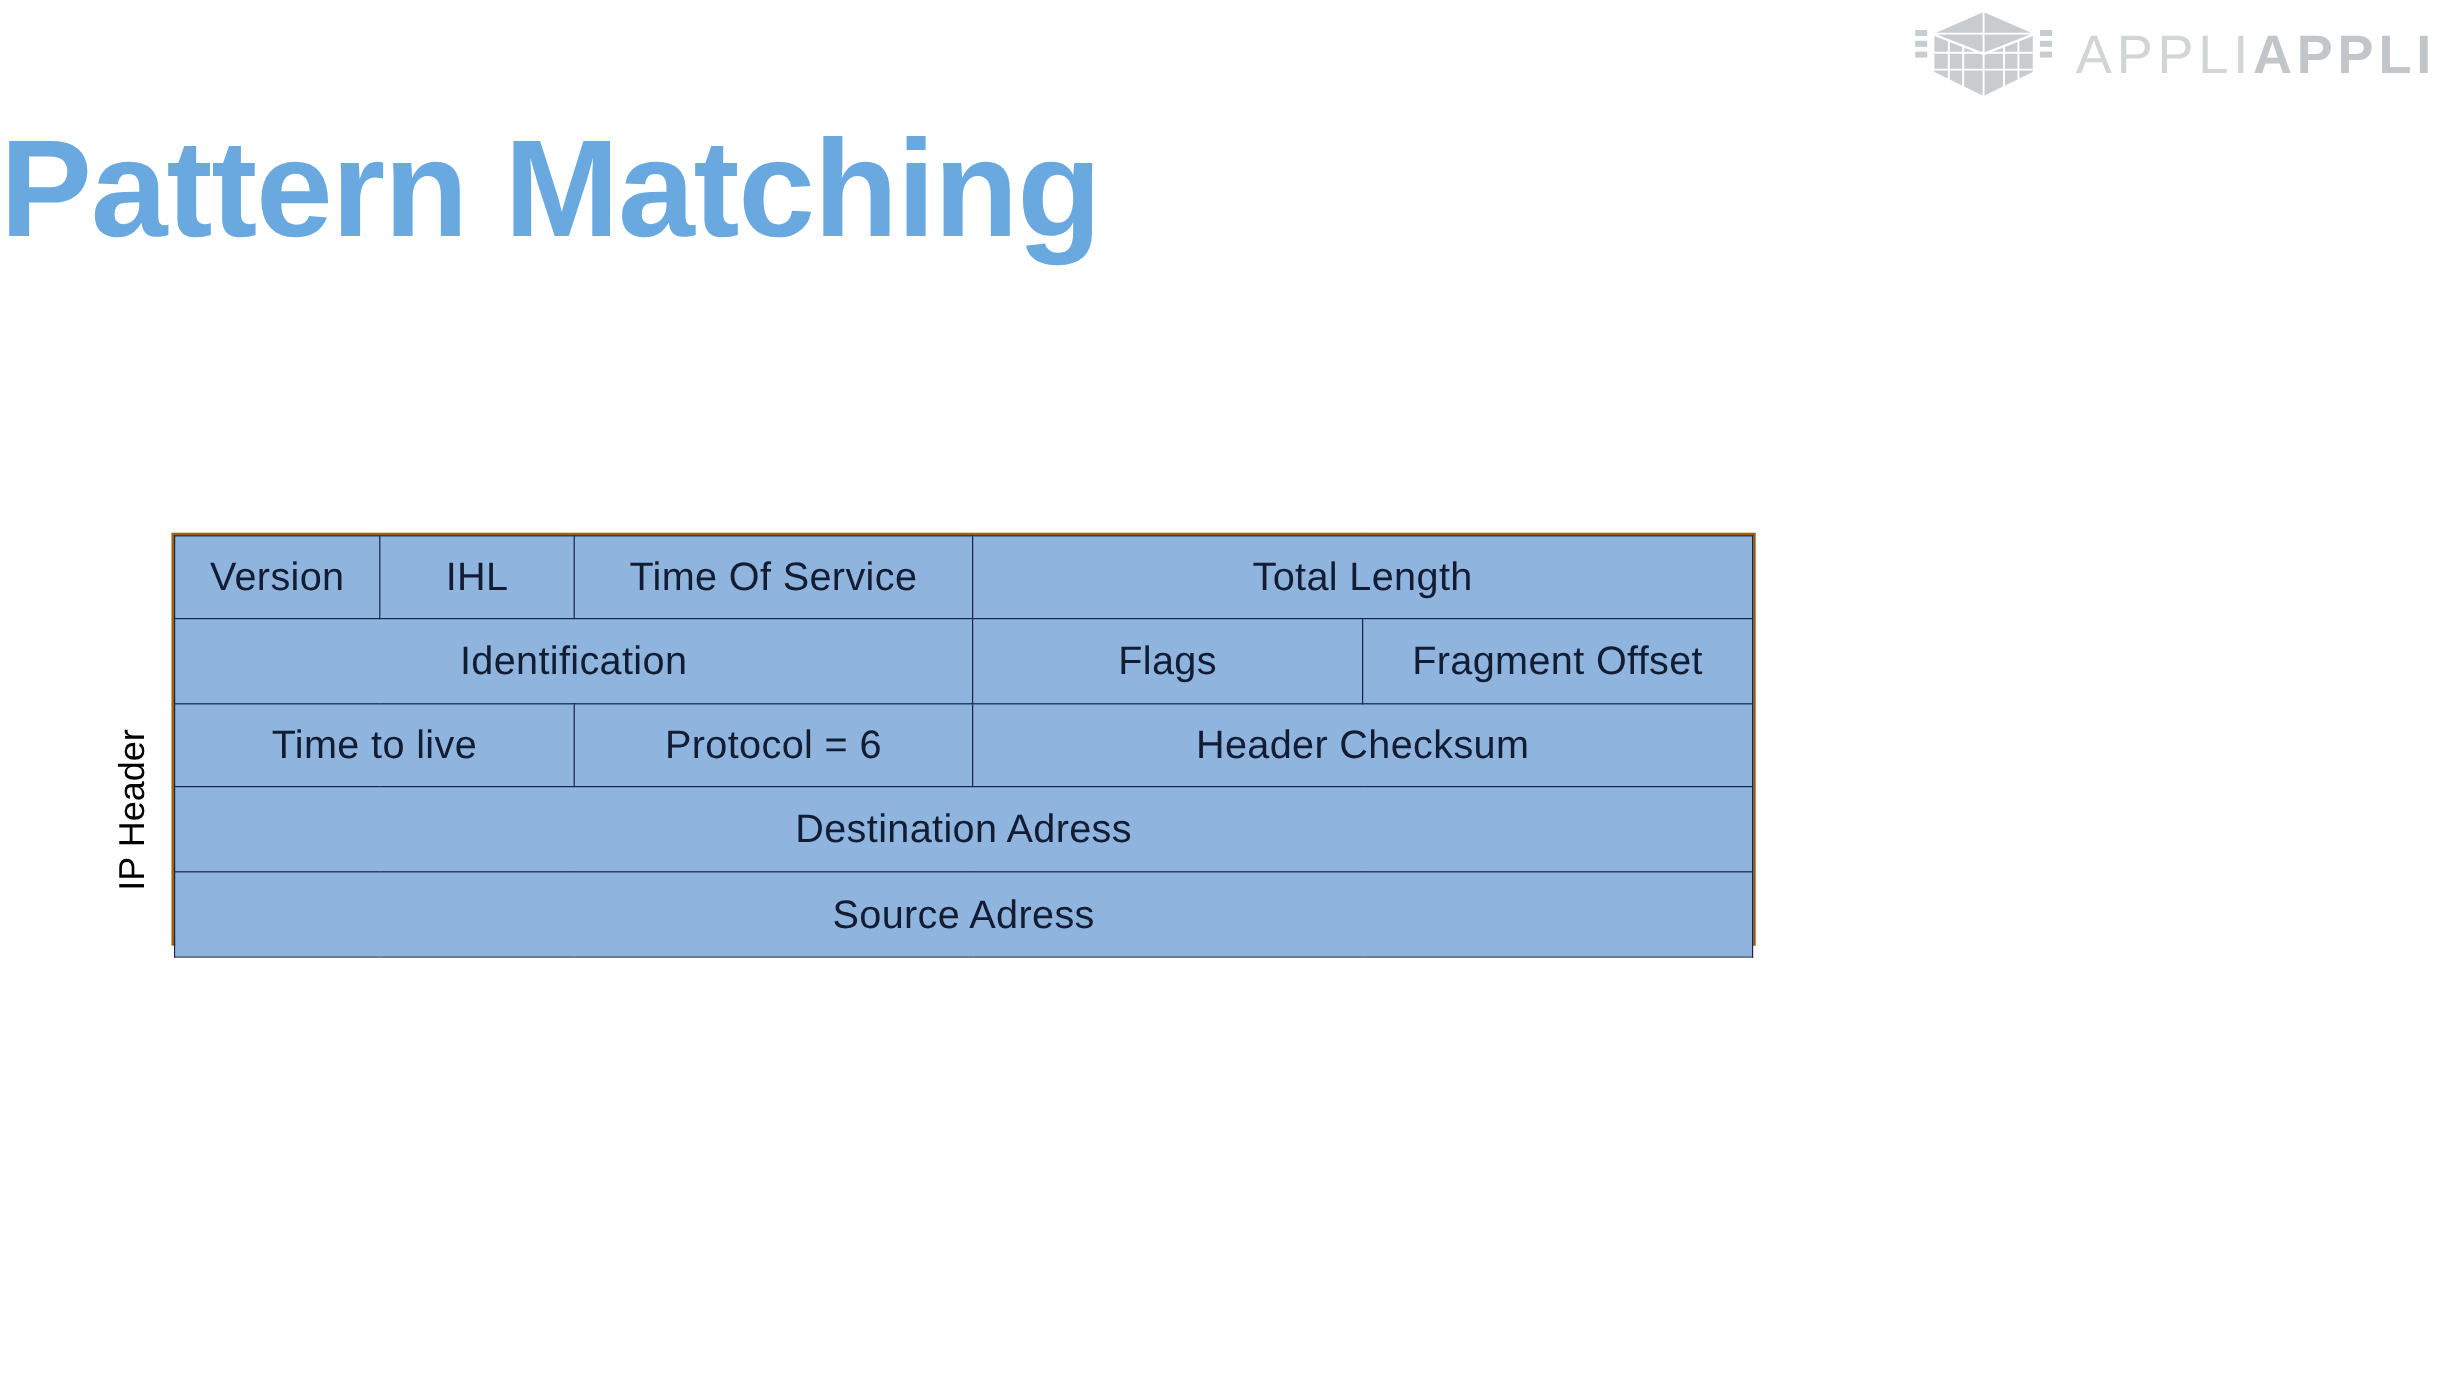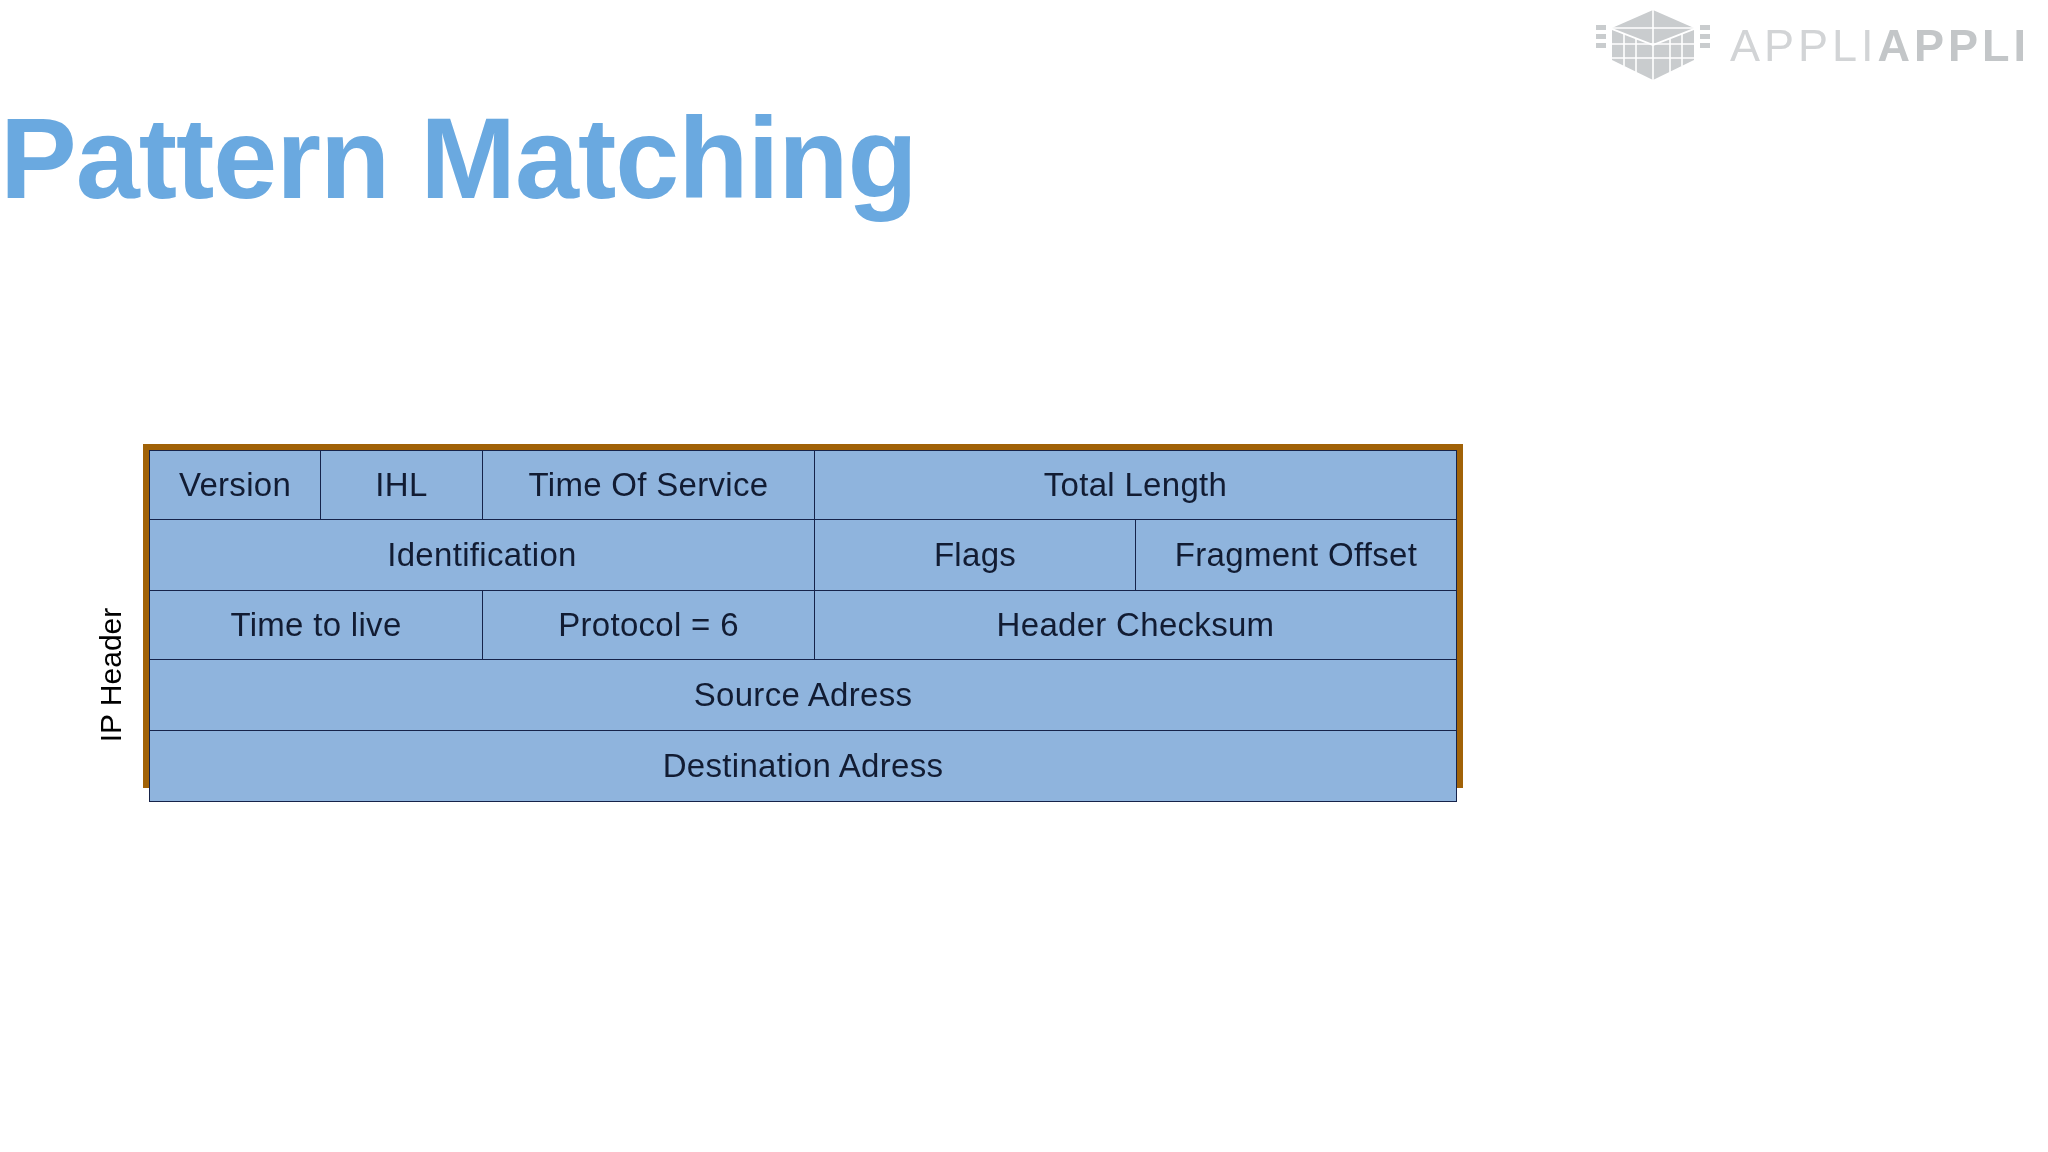--- a/index.html
+++ b/index.html
@@ -88,21 +88,21 @@
     font-family: "Liberation Sans", sans-serif;
     letter-spacing: 0px;
   }
 
   .table-wrap {
     position: absolute;
     left: 58px;
     top: 4px;
     width: 1320px;
     height: 344px;
-    border: 6px solid #a16207;
+    border: 2px solid #a16207;
     box-sizing: border-box;
     background: #8fb4dd;
   }
 
   .hdr-table {
     width: 100%;
     height: 100%;
     border-collapse: collapse;
     table-layout: fixed;
   }
@@ -177,22 +177,22 @@
           <td colspan="4">Identification</td>
           <td style="width:119px">Flags</td>
           <td>Fragment Offset</td>
         </tr>
         <tr class="r-short">
           <td colspan="2">Time to live</td>
           <td colspan="2">Protocol = 6</td>
           <td colspan="2">Header Checksum</td>
         </tr>
         <tr class="r-tall">
-          <td colspan="6">Source Adress</td>
+          <td colspan="6">Destination Adress</td>
         </tr>
         <tr class="r-tall">
-          <td colspan="6">Destination Adress</td>
+          <td colspan="6">Source Adress</td>
         </tr>
       </tbody>
     </table>
   </div>
 
 </div>
 
 </body></html>

